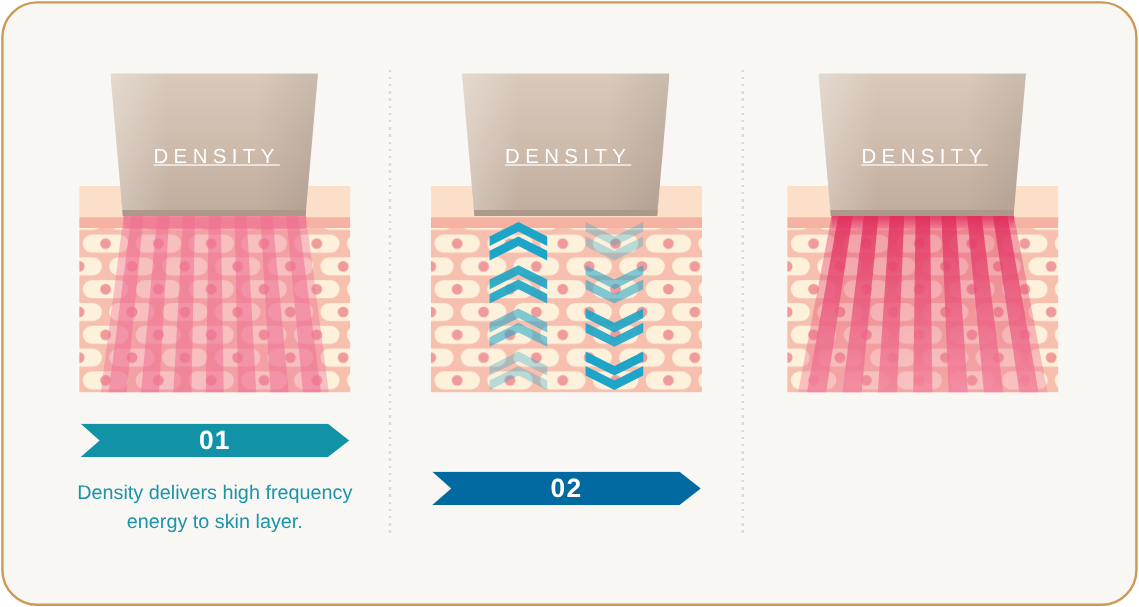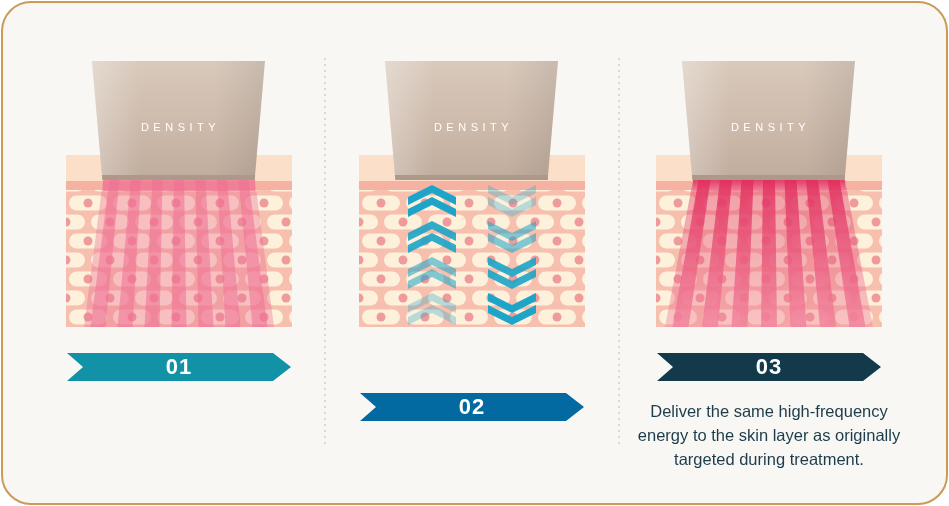--- a/index.html
+++ b/index.html
@@ -11,21 +11,21 @@
   #div1{left:321px;} #div2{left:615px;}
   .panel{position:absolute;top:0;width:300px;height:506px;}
   #panel1{left:26px;} #panel2{left:319px;} #panel3{left:616px;}
   .device{position:absolute;top:58px;left:63px;width:173px;height:119px;z-index:3;
           clip-path:polygon(0 0,100% 0,94% 100%,6% 100%);
           background:
             linear-gradient(90deg,rgba(255,255,255,.30),rgba(255,255,255,0) 28%,rgba(0,0,0,0) 70%,rgba(0,0,0,.07) 96%),
             linear-gradient(to bottom,#d9cabc 0%,#cdbaab 55%,#c0ac9d 100%);}
   .device-edge{position:absolute;left:0;right:0;bottom:0;height:5px;background:#ac998a;}
   .device-label{position:absolute;left:0;right:0;top:60px;text-align:center;color:#ffffff;
-                font-size:11px;letter-spacing:4.5px;padding-left:4px;}
+                font-size:17px;letter-spacing:4.5px;padding-left:4px;text-decoration:underline;}
   .skin{position:absolute;top:152px;left:37px;z-index:2;display:block;}
   .banner{position:absolute;top:350px;left:38px;width:224px;height:28px;z-index:2;
           clip-path:polygon(0 0,calc(100% - 18px) 0,100% 50%,calc(100% - 18px) 100%,0 100%,16px 50%);
           color:#fff;font-size:22px;font-weight:bold;letter-spacing:1px;
           line-height:28px;text-align:center;}
   .caption{position:absolute;top:396px;left:8px;right:8px;text-align:center;
            font-size:16.5px;line-height:24px;font-weight:500;white-space:pre-line;}
   svg{display:block;}
 </style>
 </head>
@@ -69,20 +69,22 @@
         <polygon points="43.5,25 53.5,25 39.5,172 24.5,172" fill-opacity="0.55"></polygon>
         <polygon points="65,25 75,25 66.5,172 51.5,172" fill-opacity="0.55"></polygon>
         <polygon points="86.5,25 96.5,25 93.5,172 78.5,172" fill-opacity="0.55"></polygon>
         <polygon points="108,25 118,25 120.5,172 105.5,172" fill-opacity="0.55"></polygon>
         <polygon points="129.5,25 139.5,25 147.5,172 132.5,172" fill-opacity="0.55"></polygon>
         <polygon points="151,25 161,25 174.5,172 159.5,172" fill-opacity="0.55"></polygon>
         <polygon points="172.5,25 182.5,25 201.5,172 186.5,172" fill-opacity="0.55"></polygon>
       </g>
     </svg>
     <div class="banner" style="background: rgb(17, 146, 167);">01</div>
+    <div class="caption" style="color: rgb(27, 147, 169);">Density delivers high frequency
+energy to skin layer.</div>
   </div>
 
   <div class="panel" id="panel2">
     <div class="device">
       <div class="device-label">DENSITY</div>
       <div class="device-edge"></div>
     </div>
     <svg class="skin" width="226" height="172" viewBox="0 0 226 172">
       <rect x="0" y="0" width="226" height="26" fill="#fcdfc8"></rect>
       <rect x="0" y="26" width="226" height="9" fill="#f5b2a2"></rect>
@@ -139,19 +141,15 @@
         <rect x="37" y="25" width="152" height="11" fill-opacity="0.78"></rect>
         <polygon points="42.5,25 54.5,25 32.5,172 16.5,172" fill-opacity="0.8"></polygon>
         <polygon points="64,25 76,25 62,172 46,172" fill-opacity="0.8"></polygon>
         <polygon points="85.5,25 97.5,25 91.5,172 75.5,172" fill-opacity="0.8"></polygon>
         <polygon points="107,25 119,25 121,172 105,172" fill-opacity="0.8"></polygon>
         <polygon points="128.5,25 140.5,25 150.5,172 134.5,172" fill-opacity="0.8"></polygon>
         <polygon points="150,25 162,25 180,172 164,172" fill-opacity="0.8"></polygon>
         <polygon points="171.5,25 183.5,25 209.5,172 193.5,172" fill-opacity="0.8"></polygon>
       </g>
     </svg>
-    <div class="banner" style="background: rgb(18, 58, 75);">03</div>
-    <div class="caption" style="color: rgb(29, 60, 75);">Deliver the same high-frequency
-energy to the skin layer as originally
-targeted during treatment.</div>
   </div>
 
 </div>
 
 </body></html>

